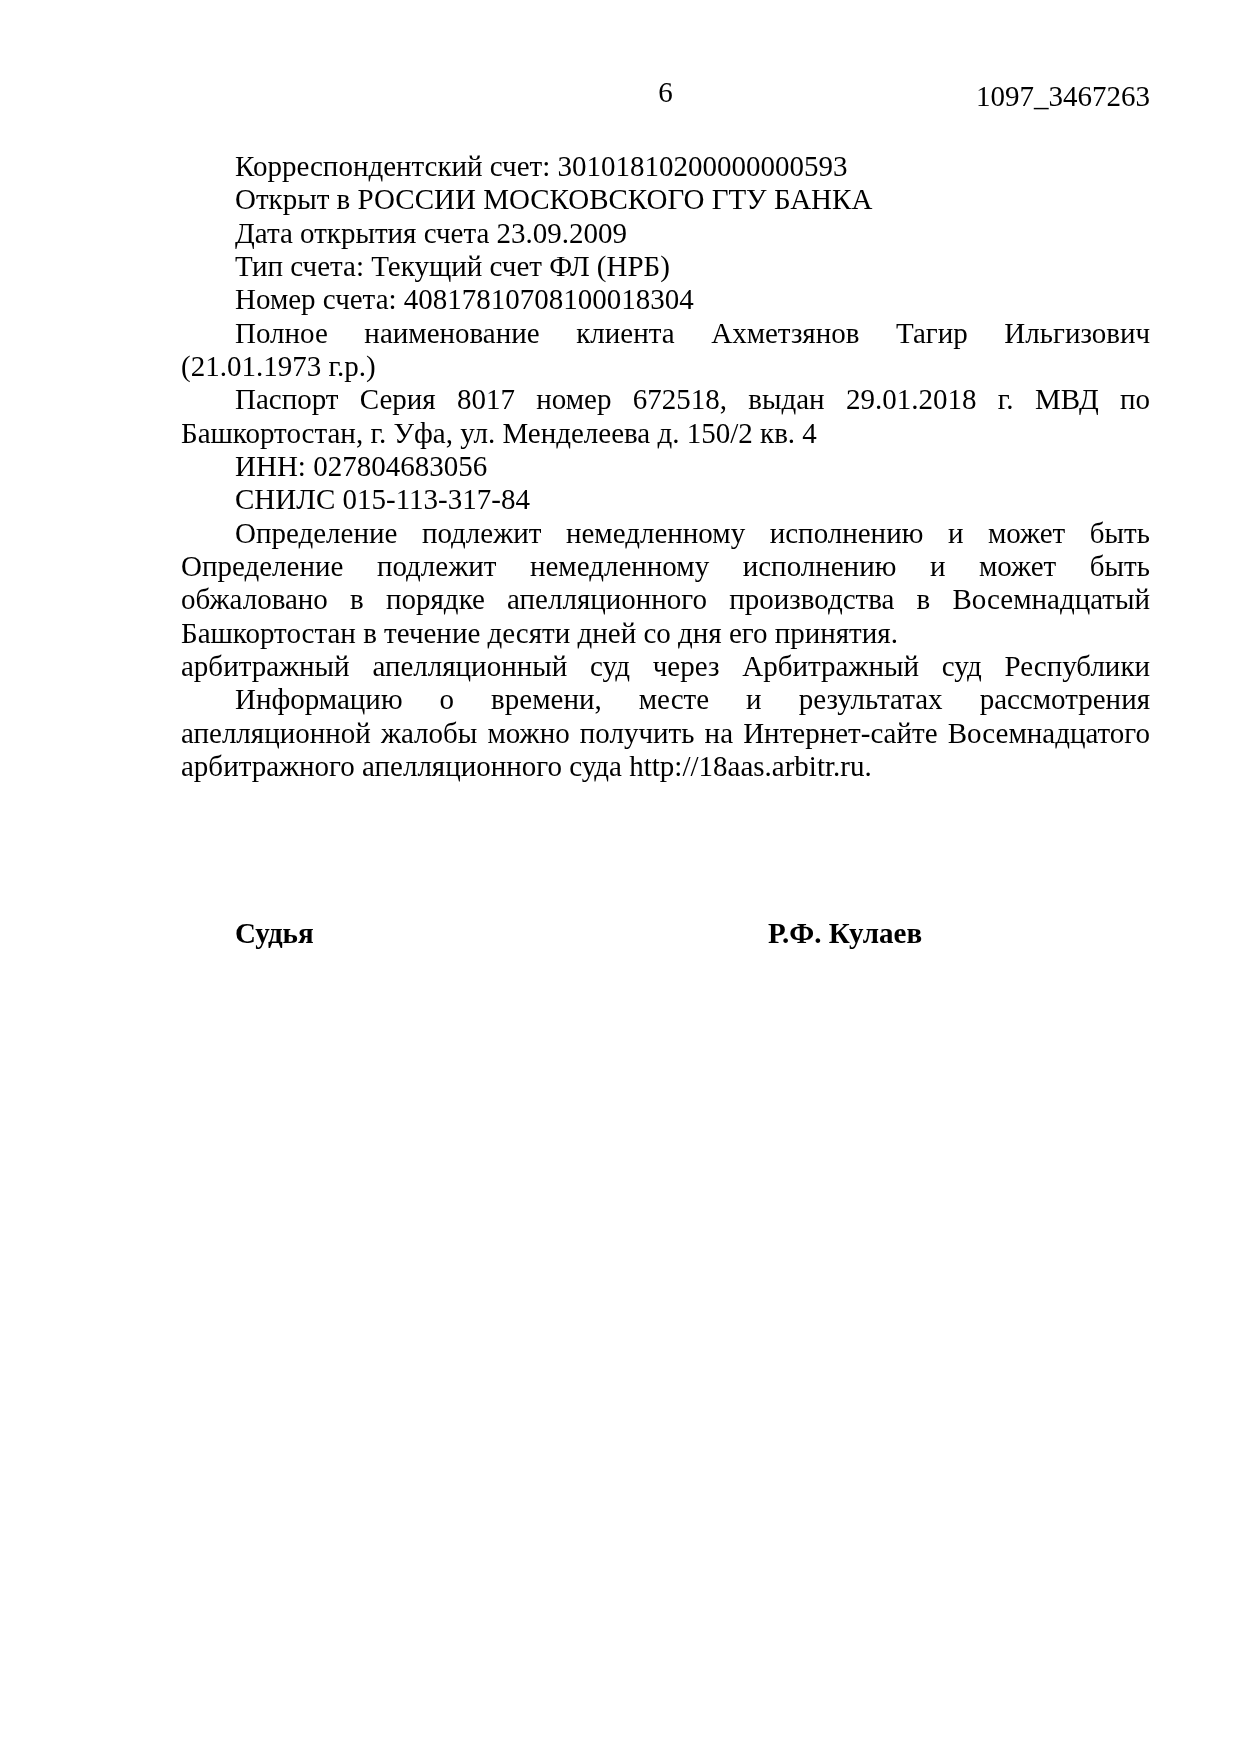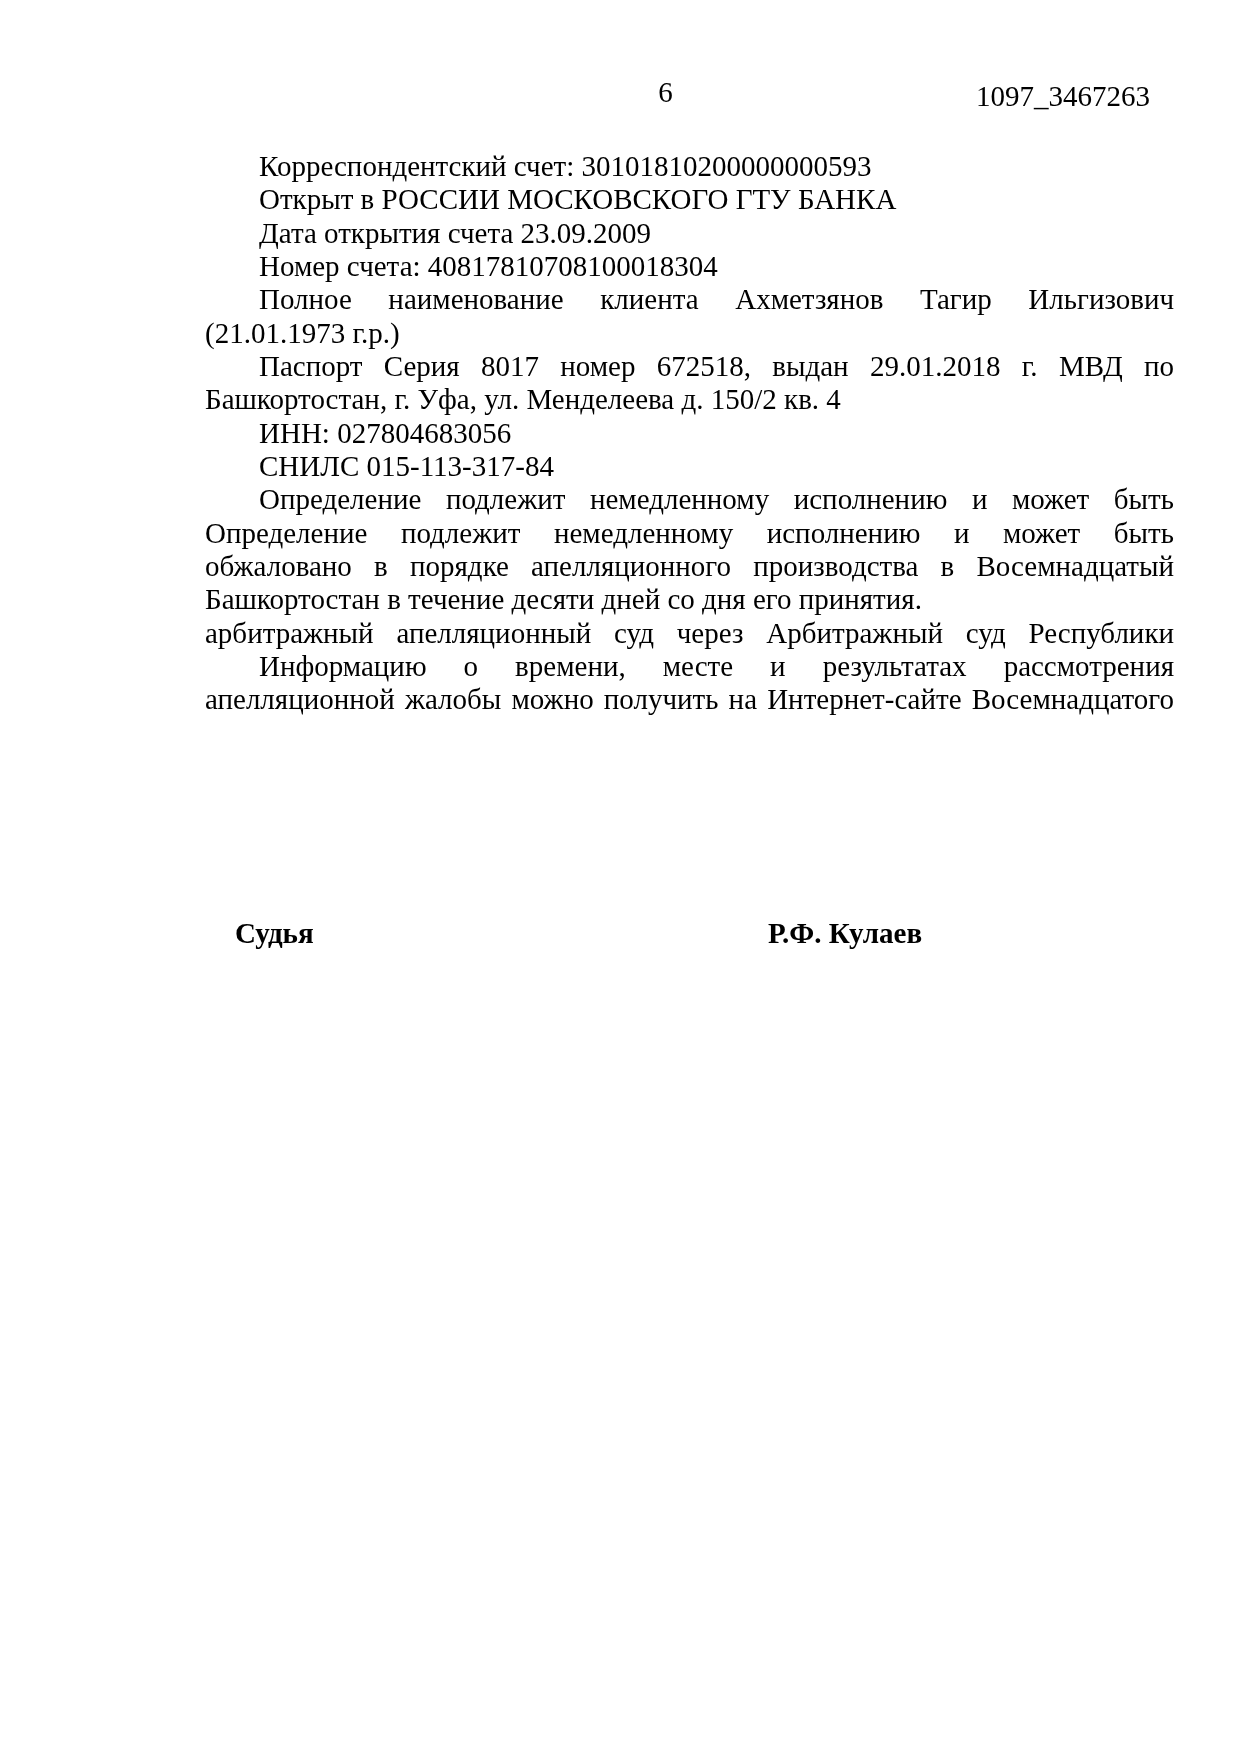--- a/index.html
+++ b/index.html
@@ -38,21 +38,20 @@
     top: 4px;
   }
   .content {
     position: absolute;
     top: 150px;
     left: 181px;
     width: 969px;
   }
   .line {
     width: 969px;
-    margin-left: 24px;
   }
   .ind {
     text-indent: 54px;
   }
   .jf {
     text-align: justify;
     text-align-last: justify;
   }
   .signature-row {
     position: absolute;
@@ -80,34 +79,36 @@
 
   <header class="page-header">
     <span class="page-number">6</span>
     <span class="doc-code">1097_3467263</span>
   </header>
 
   <main class="content">
     <div class="line ind">Корреспондентский счет: 30101810200000000593</div>
     <div class="line ind">Открыт в РОССИИ МОСКОВСКОГО ГТУ БАНКА</div>
     <div class="line ind">Дата открытия счета 23.09.2009</div>
+    <div class="line ind">Тип счета: Текущий счет ФЛ (НРБ)</div>
     <div class="line ind">Номер счета: 40817810708100018304</div>
     <div class="line ind jf">Полное наименование клиента Ахметзянов Тагир Ильгизович</div>
     <div class="line">(21.01.1973 г.р.)</div>
     <div class="line ind jf">Паспорт Серия 8017 номер 672518, выдан 29.01.2018 г. МВД по</div>
     <div class="line">Башкортостан, г. Уфа, ул. Менделеева д. 150/2 кв. 4</div>
     <div class="line ind">ИНН: 027804683056</div>
     <div class="line ind">СНИЛС 015-113-317-84</div>
     <div class="line ind jf">Определение подлежит немедленному исполнению и может быть</div>
     <div class="line jf">Определение подлежит немедленному исполнению и может быть</div>
     <div class="line jf">обжаловано в порядке апелляционного производства в Восемнадцатый</div>
     <div class="line">Башкортостан в течение десяти дней со дня его принятия.</div>
     <div class="line jf">арбитражный апелляционный суд через Арбитражный суд Республики</div>
     <div class="line ind jf">Информацию о времени, месте и результатах рассмотрения</div>
     <div class="line jf">апелляционной жалобы можно получить на Интернет-сайте Восемнадцатого</div>
+    <div class="line">арбитражного апелляционного суда http://18aas.arbitr.ru.</div>
   </main>
 
   <div class="signature-row">
     <span class="sig-role">Судья</span>
     <span class="sig-name">Р.Ф. Кулаев</span>
   </div>
 
 </div>
 
 </body></html>

